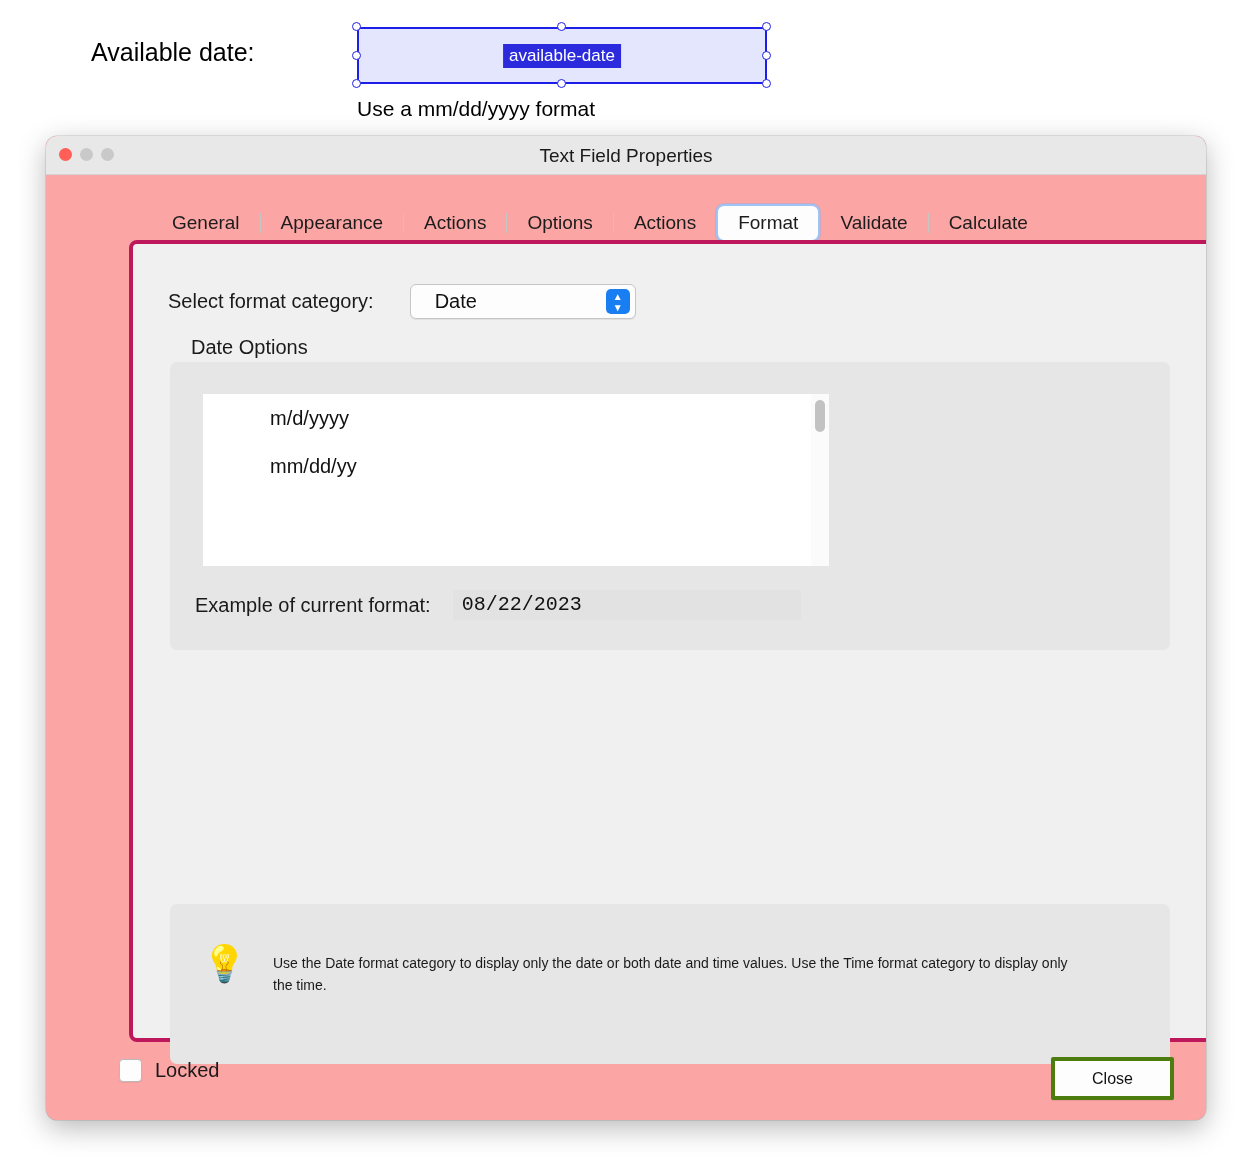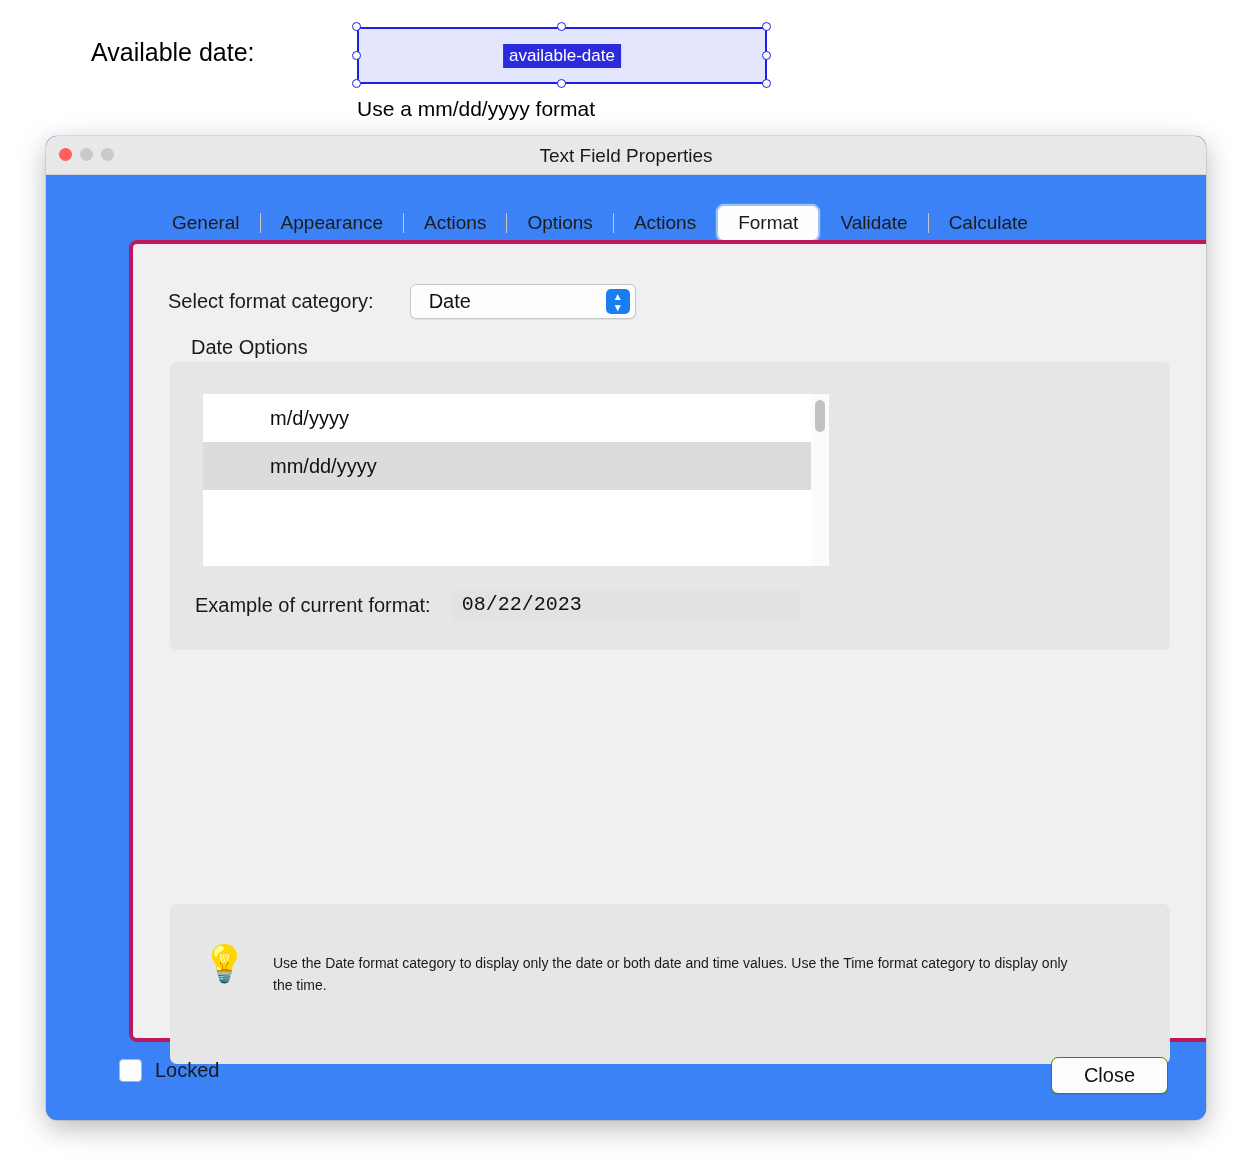--- a/index.html
+++ b/index.html
@@ -82,21 +82,21 @@
     white-space: nowrap;
   }
 
   
   .window {
     position: absolute;
     left: 46px;
     top: 136px;
     width: 1160px;
     height: 984px;
-    background: #3b82f6;
+    background: #fca5a5;
     border-radius: 11px;
     box-shadow: 0 8px 28px rgba(0,0,0,0.28), 0 0 0 0.5px rgba(0,0,0,0.18);
     overflow: hidden;
   }
   .titlebar {
     position: relative;
     height: 38px;
     background: #e8e8e8;
     border-bottom: 1px solid #d3d3d3;
     border-top-left-radius: 11px;
@@ -186,21 +186,21 @@
     background: #fdfdfd;
     border: 1px solid #c6c6c6;
     border-radius: 6px;
     box-shadow: 0 1px 1px rgba(0,0,0,0.07);
     display: flex;
     align-items: center;
   }
   .select-value {
     font-size: 20px;
     color: #111;
-    padding-left: 18px;
+    padding-left: 24px;
   }
   .select-arrow {
     position: absolute;
     right: 5px;
     top: 4px;
     width: 24px;
     height: 25px;
     background: #1a7ef3;
     border-radius: 5px;
     color: #fff;
@@ -339,24 +339,24 @@
     font-size: 20px;
     color: #1a1a1a;
   }
   .close-btn {
     position: absolute;
     left: 1005px;
     top: 921px;
     width: 115px;
     height: 35px;
     background: #fdfdfd;
-    border: 1px solid #4d7c0f;
-    border-radius: 7px;
+    border: 4px solid #4d7c0f;
+    border-radius: 2px;
     box-shadow: 0 1px 1px rgba(0,0,0,0.08);
-    font-size: 20px;
+    font-size: 16px;
     color: #111;
     display: flex;
     align-items: center;
     justify-content: center;
   }
 </style>
 </head>
 <body>
 
 <div id="root">
@@ -414,21 +414,21 @@
           <div class="select-arrow">▲<br>▼</div>
         </div>
       </div>
 
       <div class="group-title">Date Options</div>
 
       <div class="group-box">
 
         <div class="list">
           <div class="list-item">m/d/yyyy</div>
-          <div class="list-item sel">mm/dd/yyyy</div>
+          <div class="list-item">mm/dd/yy</div>
         </div>
         <div class="scrollbar">
           <div class="scroll-thumb"></div>
         </div>
 
         <div class="example-row">
           <div class="example-label">Example of current format:</div>
           <div class="example-value">08/22/2023</div>
         </div>
 

